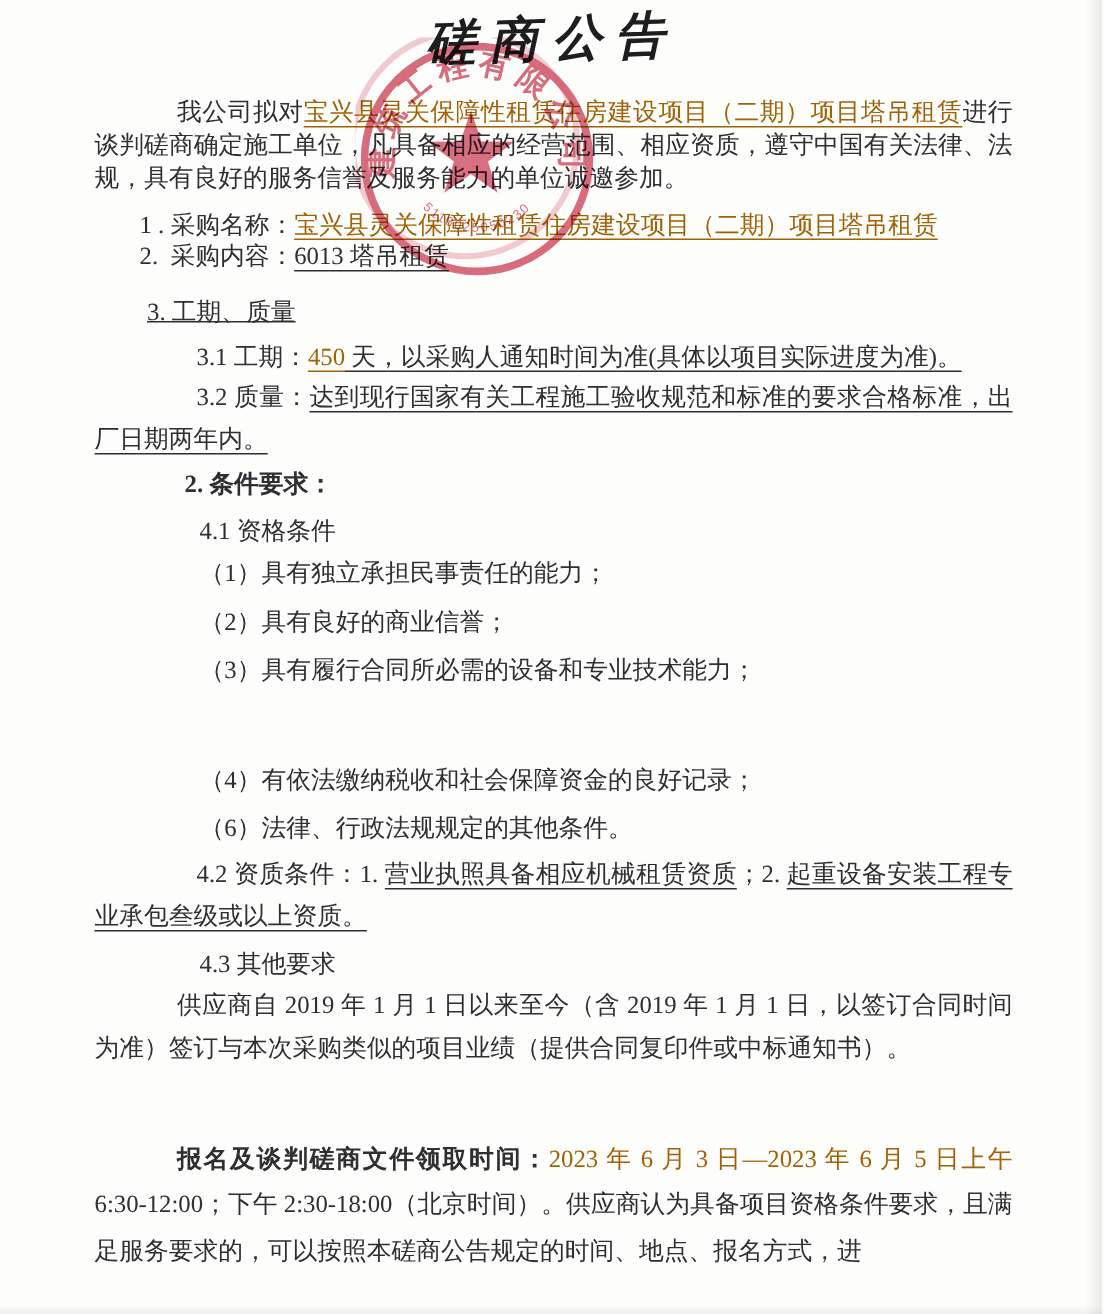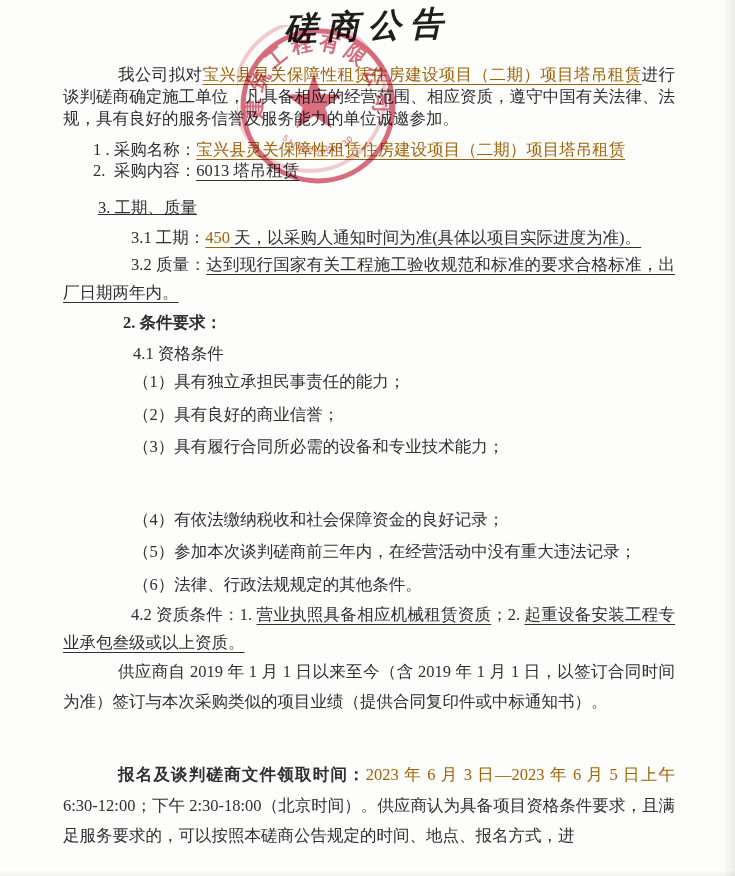--- a/index.html
+++ b/index.html
@@ -90,26 +90,26 @@
 
     <p class="b" style="margin-top:4px; line-height:24px; text-indent:60px;"><span>2. 条件要求：</span></p>
 
     <p style="margin-top:7px; line-height:24px; text-indent:70px;"><span>4.1 资格条件</span></p>
 
     <div>
       <p style="line-height:32.5px; text-indent:70px;">（1）具有独立承担民事责任的能力；</p>
       <p style="line-height:32.5px; text-indent:70px;">（2）具有良好的商业信誉；</p>
       <p style="line-height:32.5px; text-indent:70px;">（3）具有履行合同所必需的设备和专业技术能力；</p>
       <p style="line-height:32.5px; text-indent:70px;margin-top:40px;">（4）有依法缴纳税收和社会保障资金的良好记录；</p>
-      <p style="line-height:32.5px; text-indent:70px;">（5）参加本次谈判磋商前三年内，在经营活动中没有重大违法记录；</p>
       <p style="line-height:32.5px; text-indent:70px;">（6）法律、行政法规规定的其他条件。</p>
     </div>
 
     <p style="line-height:28px; text-indent:68px;"><span class="lbl">4.2 资质条件：</span><span class="lbl">1. </span><span class="u">营业执照具备相应机械租赁资质</span><span class="lbl">；2. </span><span class="u">起重设备安装工程专业承包叁级或以上资质。</span></p>
 
+    <p style="margin-top:6px; line-height:24px; text-indent:70px;"><span>4.3 其他要求</span></p>
 
     <p style="line-height:29.5px; text-indent:55px;"><span>供应商自 2019 年 1 月 1 日以来至今（含 2019 年 1 月 1 日，以签订合同时间为准）签订与本次采购类似的项目业绩（提供合同复印件或中标通知书）。</span></p>
 
     <p style="margin-top:44px; line-height:30.5px; text-indent:55px;"><span class="b">报名及谈判磋商文件领取时间：</span><span class="g lbl">2023 年 6 月 3 日—2023 年 6 月 5 日上午 </span><span>6:30-12:00；下午 2:30-18:00（北京时间）。供应商认为具备项目资格条件要求，且满足服务要求的，可以按照本磋商公告规定的时间、地点、报名方式，进</span></p>
 
   </div>
 
   <div class="scan-edge-right"></div>
   <div class="scan-edge-bottom"></div>
 </div>

